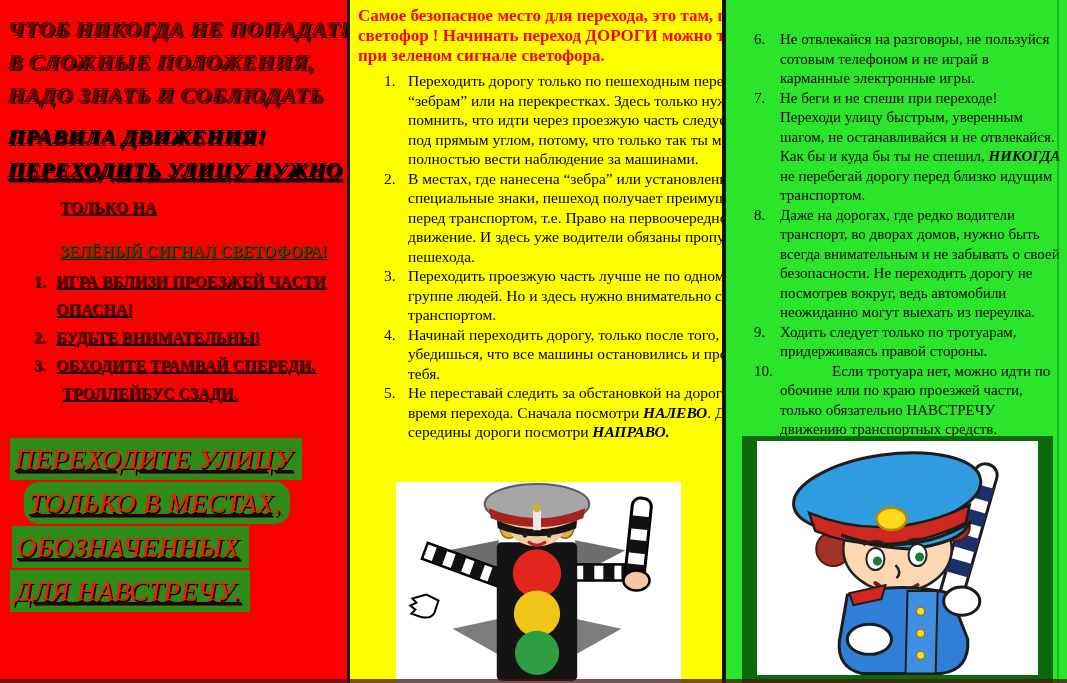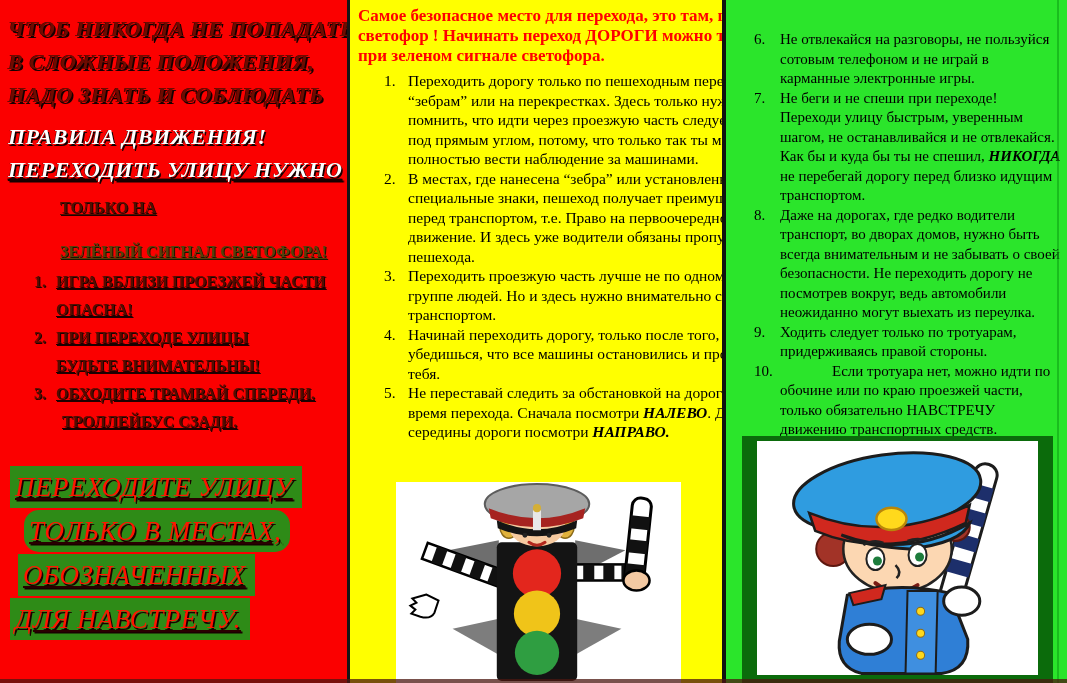--- a/index.html
+++ b/index.html
@@ -21,21 +21,21 @@
   .l-pad{padding:12px 6px 0 8px;}
   .l-head div{
     font-size:22px;font-weight:bold;font-style:italic;line-height:33px;
     color:#6e0b00;letter-spacing:.5px;
     text-shadow:1.5px 1.5px 0 #150000,-.5px -.5px 0 #3a0000;
     white-space:nowrap;
   }
   .l-sub{margin-top:9px;}
   .l-sub div{
     font-size:22px;font-weight:bold;font-style:italic;line-height:33px;
-    color:#ffffff;letter-spacing:.5px;
+    color:#000000;letter-spacing:.5px;
     text-shadow:1.5px 1.5px 0 #150000,-.5px -.5px 0 #3a0000;
     white-space:nowrap;
   }
   .l-sub div.u{text-decoration:underline;text-decoration-color:#1a0000;}
   .l-only{margin:8px 0 16px 52px;font-size:16px;font-weight:bold;line-height:28px;
     color:#4e1000;text-decoration:underline;text-shadow:1px 1px 0 #200000;}
   .l-green-sig{margin:0 0 0 52px;font-size:16px;font-weight:bold;line-height:28px;
     color:#55400a;text-decoration:underline;text-shadow:1px 1px 0 #1c1400;}
   .l-rules{margin-top:2px;padding-left:26px;}
   .l-rules .li{display:flex;font-size:16px;font-weight:bold;line-height:28px;
@@ -46,21 +46,21 @@
   .l-rules .li:nth-child(3) .uline:nth-child(2){margin-left:6px;}
   .hl{margin-top:30px;padding-left:2px;}
   .hl div{
     display:table;background:var(--highlight_bg);
     font-size:27px;font-weight:normal;font-style:italic;line-height:40px;
     color:#ff1500;text-decoration:underline;text-decoration-color:#2a0000;
     text-shadow:1.5px 1.5px 0 #1a0000;padding:1px 9px 1px 5px;margin-bottom:2px;
     white-space:nowrap;letter-spacing:.5px;
   }
   .hl div:nth-child(2){margin-left:14px;border-radius:15px;}
-  .hl div:nth-child(3){margin-left:8px;}
+  .hl div:nth-child(3){margin-left:2px;}
 
   
   .m-head{padding:6px 6px 2px 8px;font-size:17px;font-weight:bold;line-height:20px;
     color:var(--heading_red);}
   .m-list{padding:3px 4px 0 34px;}
   .m-list .li{display:flex;font-size:15.5px;line-height:19.5px;color:#000;}
   .m-list .num{flex:none;width:24px;}
   .m-list .txt{flex:1;}
   .b{font-weight:bold;font-style:italic;}
   .mid-img{
@@ -106,21 +106,20 @@
           <div class="li">
             <span class="num">1.</span>
             <span class="txt">
               <div class="uline">ИГРА ВБЛИЗИ ПРОЕЗЖЕЙ ЧАСТИ</div>
               <div class="uline">ОПАСНА!</div>
             </span>
           </div>
           <div class="li">
             <span class="num">2.</span>
             <span class="txt">
-              <div class="uline">ПРИ ПЕРЕХОДЕ УЛИЦЫ </div>
               <div class="uline">БУДЬТЕ ВНИМАТЕЛЬНЫ! </div>
             </span>
           </div>
           <div class="li">
             <span class="num">3.</span>
             <span class="txt">
               <div class="uline">ОБХОДИТЕ ТРАМВАЙ СПЕРЕДИ.</div>
               <div class="uline">ТРОЛЛЕЙБУС СЗАДИ. </div>
             </span>
           </div>

